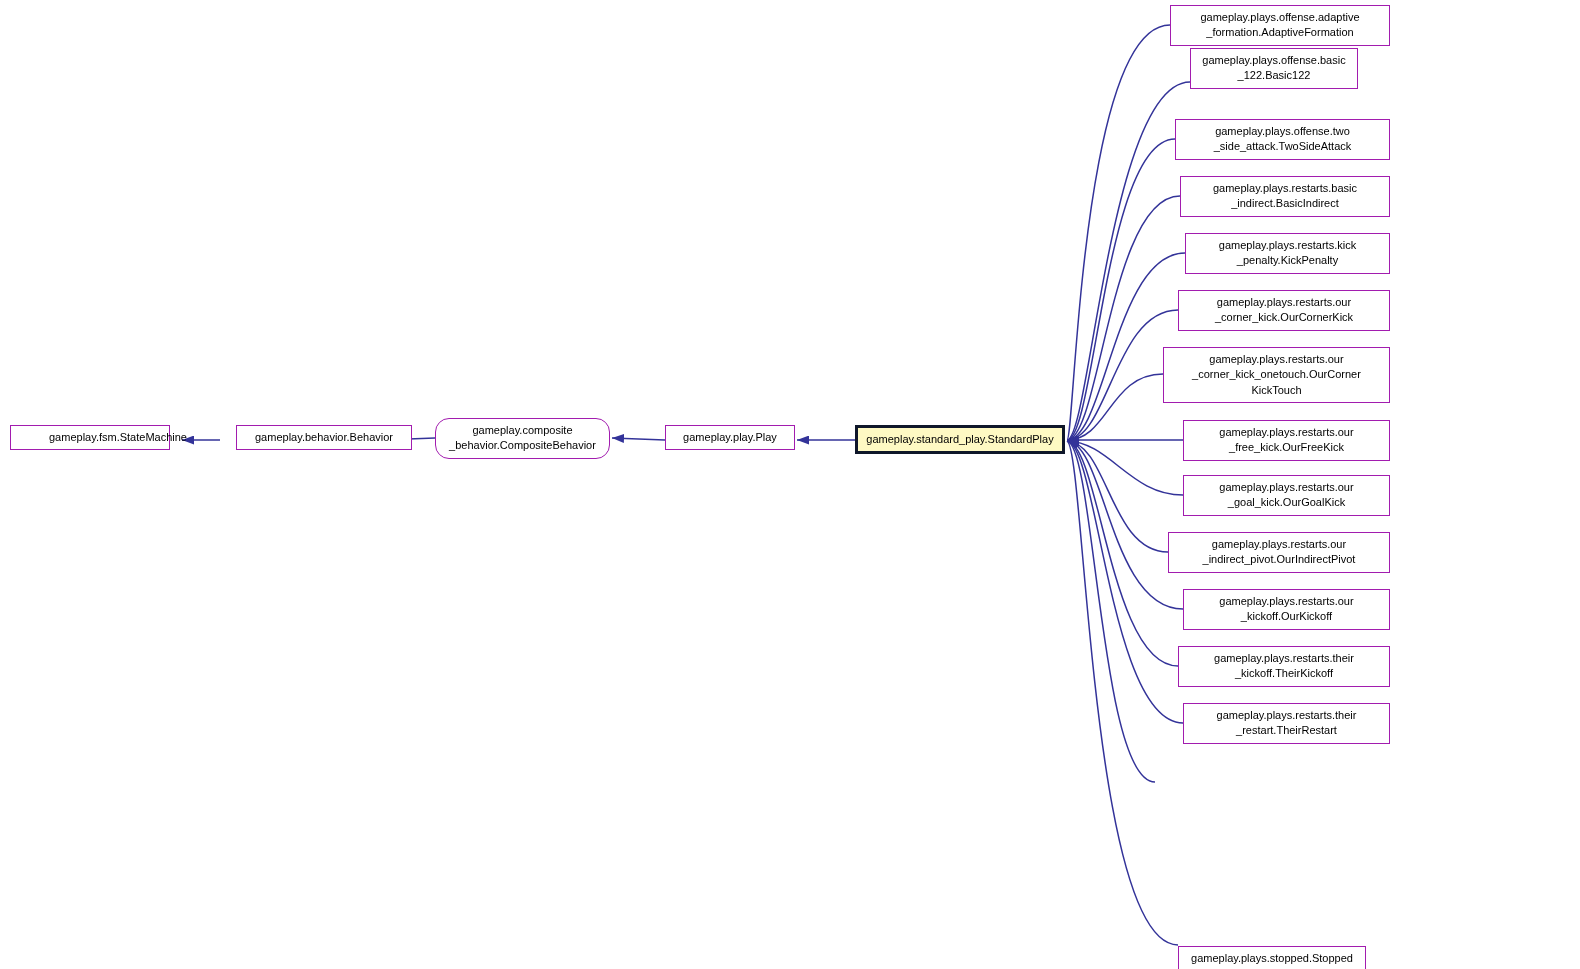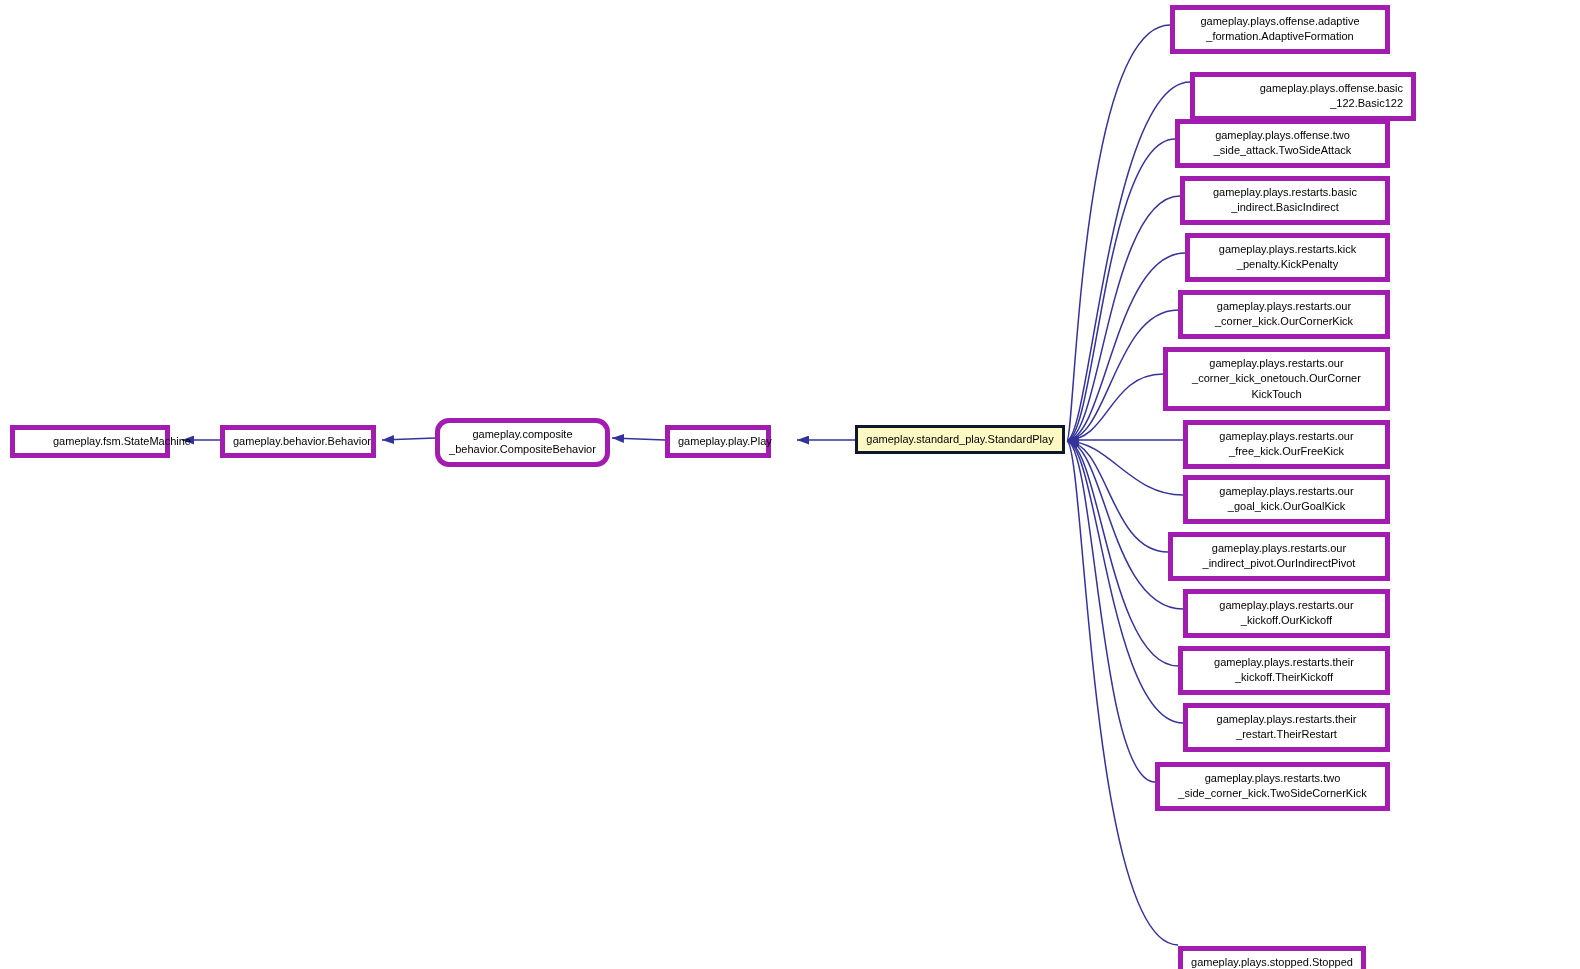--- a/index.html
+++ b/index.html
@@ -12,21 +12,21 @@
       overflow: hidden;
       position: relative;
     }
     .diagram-container {
       position: relative;
       width: 1580px;
       height: 969px;
     }
     .node-box {
       position: absolute;
-      border: 5px solid #a21caf;
+      border: 1px solid #a21caf;
       background: #ffffff;
       padding: 4px 8px;
       text-align: center;
       font-size: 11px;
       line-height: 1.4;
       min-width: 80px;
     }
     .node-box.highlighted {
       background: #fef9c3;
       border: 3px solid #0f172a;
@@ -96,41 +96,41 @@
     <path d="M 1155,782 C 1100,782 1095,446 1067,441" class="arrow-line" marker-end="url(#arrowhead)"></path>
 
     <path d="M 1178,945 C 1090,945 1085,447 1067,441" class="arrow-line" marker-end="url(#arrowhead)"></path>
 
   </svg>
 
   <div class="node-box" style="left:10px; top:425px; width:160px;padding-left:38px;">
     <span>gameplay.fsm.StateMachine</span>
   </div>
 
-  <div class="node-box" style="left:220px; top:425px; width:156px;">
+  <div class="node-box" style="left:236px; top:425px; width:176px;">
     <span>gameplay.behavior.Behavior</span>
   </div>
 
   <div class="node-box" style="left:435px; top:418px; width:175px;border-radius:14px;">
     <span>gameplay.composite<br>_behavior.CompositeBehavior</span>
   </div>
 
-  <div class="node-box" style="left:665px; top:425px; width:106px;">
+  <div class="node-box" style="left:665px; top:425px; width:130px;">
     <span>gameplay.play.Play</span>
   </div>
 
   <div class="node-box highlighted" style="left:855px; top:425px; width:210px;">
     <span>gameplay.standard_play.StandardPlay</span>
   </div>
 
   <div class="node-box" style="left:1170px; top:5px; width:220px;">
     <span>gameplay.plays.offense.adaptive<br>_formation.AdaptiveFormation</span>
   </div>
 
-  <div class="node-box" style="left:1190px; top:72px; width:226px;text-align:right;">
+  <div class="node-box" style="left:1190px; top:48px; width:168px;">
     <span>gameplay.plays.offense.basic<br>_122.Basic122</span>
   </div>
 
   <div class="node-box" style="left:1180px; top:176px; width:210px;">
     <span>gameplay.plays.restarts.basic<br>_indirect.BasicIndirect</span>
   </div>
 
   <div class="node-box" style="left:1175px; top:119px; width:215px;">
     <span>gameplay.plays.offense.two<br>_side_attack.TwoSideAttack</span>
   </div>
@@ -164,21 +164,18 @@
   </div>
 
   <div class="node-box" style="left:1178px; top:646px; width:212px;">
     <span>gameplay.plays.restarts.their<br>_kickoff.TheirKickoff</span>
   </div>
 
   <div class="node-box" style="left:1183px; top:703px; width:207px;">
     <span>gameplay.plays.restarts.their<br>_restart.TheirRestart</span>
   </div>
 
-  <div class="node-box" style="left:1155px; top:762px; width:235px;">
-    <span>gameplay.plays.restarts.two<br>_side_corner_kick.TwoSideCornerKick</span>
-  </div>
 
   <div class="node-box" style="left:1178px; top:930px; width:188px;margin-top:16px;">
     <span>gameplay.plays.stopped.Stopped</span>
   </div>
 
 </div>
 
 </body></html>

